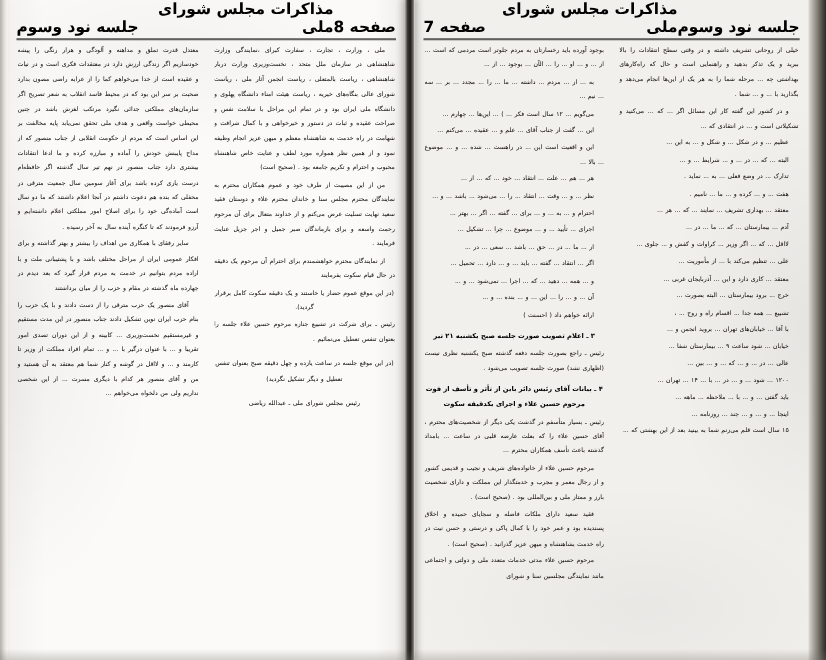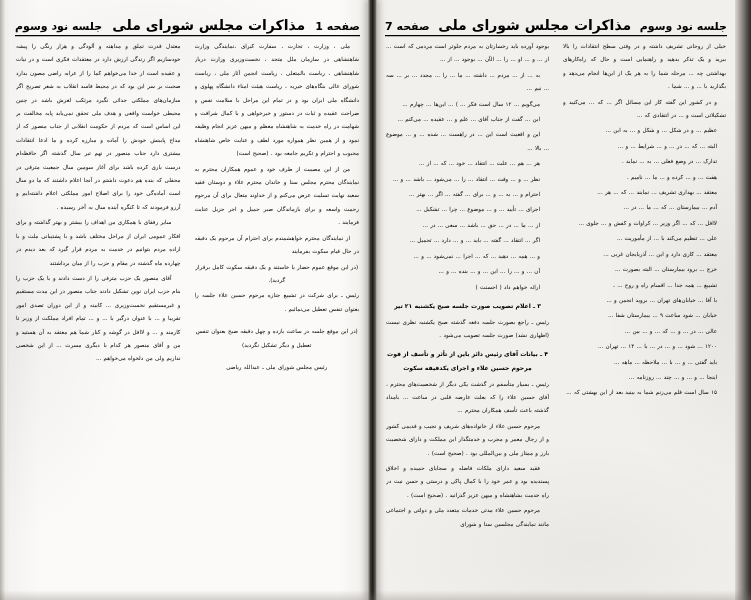--- a/index.html
+++ b/index.html
@@ -48,21 +48,21 @@
   
   .page{position:absolute;top:0;height:600px;}
   .page.left{left:7px;width:361px;}
   .page.right{left:377px;width:358px;}
 
   .pg-head{
     position:relative;height:22px;margin:11px 8px 0 8px;
     display:flex;align-items:flex-end;justify-content:space-between;
     color:#15130f;
   }
-  .pg-head .h-item{font-size:11px;font-weight:bold;letter-spacing:.2px;white-space:nowrap;}
+  .pg-head .h-item{font-size:14px;font-weight:bold;letter-spacing:.2px;white-space:nowrap;}
   .pg-head .h-center{font-size:14px;font-weight:bold;}
   .rule{
     height:0;border-top:1.4px solid #17150f;margin:2px 8px 0 8px;
     box-shadow:0 1px 0 rgba(0,0,0,.25);
   }
 
   .cols{
     display:flex;flex-direction:row;gap:14px;
     margin:4px 9px 0 9px;height:548px;overflow:hidden;
   }
@@ -98,21 +98,21 @@
 </style>
 </head>
 <body>
 
 <div class="scan">
   <div class="grain"></div>
   <div class="edge-left"></div>
 
   <div class="page left inkblur">
     <div class="pg-head">
-      <span class="h-item">صفحه 1</span>
+      <span class="h-item">صفحه 8</span>
       <span class="h-center">مذاکرات مجلس  شورای ملی</span>
       <span class="h-item">جلسه نود وسوم</span>
     </div>
     <div class="rule"></div>
 
     <div class="cols">
 
       <div class="col">
         <p class="para">ملی ، وزارت ، تجارت ، سفارت کبرای ،نمایندگی وزارت شاهنشاهی در سازمان ملل متحد ، نخست‌وزیری وزارت دربار شاهنشاهی ، ریاست بالمتعلی ، ریاست انجمن آثار ملی ، ریاست شورای عالی بنگاه‌های خیریه ، ریاست هیئت امناء دانشگاه پهلوی و دانشگاه ملی ایران بود و در تمام این مراحل با سلامت نفس و صراحت عقیده و ثبات در دستور و خیرخواهی و با کمال شرافت و شهامت در راه خدمت به شاهنشاه معظم و میهن عزیز انجام وظیفه نمود و از همین نظر همواره مورد لطف و عنایت خاص شاهنشاه محبوب و احترام و تکریم جامعه بود . (صحیح است)</p>
         <p class="para">من از این مصیبت از طرف خود و عموم همکاران محترم به نمایندگان محترم مجلس سنا و خاندان محترم علاء و دوستان فقید سعید نهایت تسلیت عرض می‌کنم و از خداوند متعال برای آن مرحوم رحمت واسعه و برای بازماندگان صبر جمیل و اجر جزیل عنایت فرمایند .</p>

